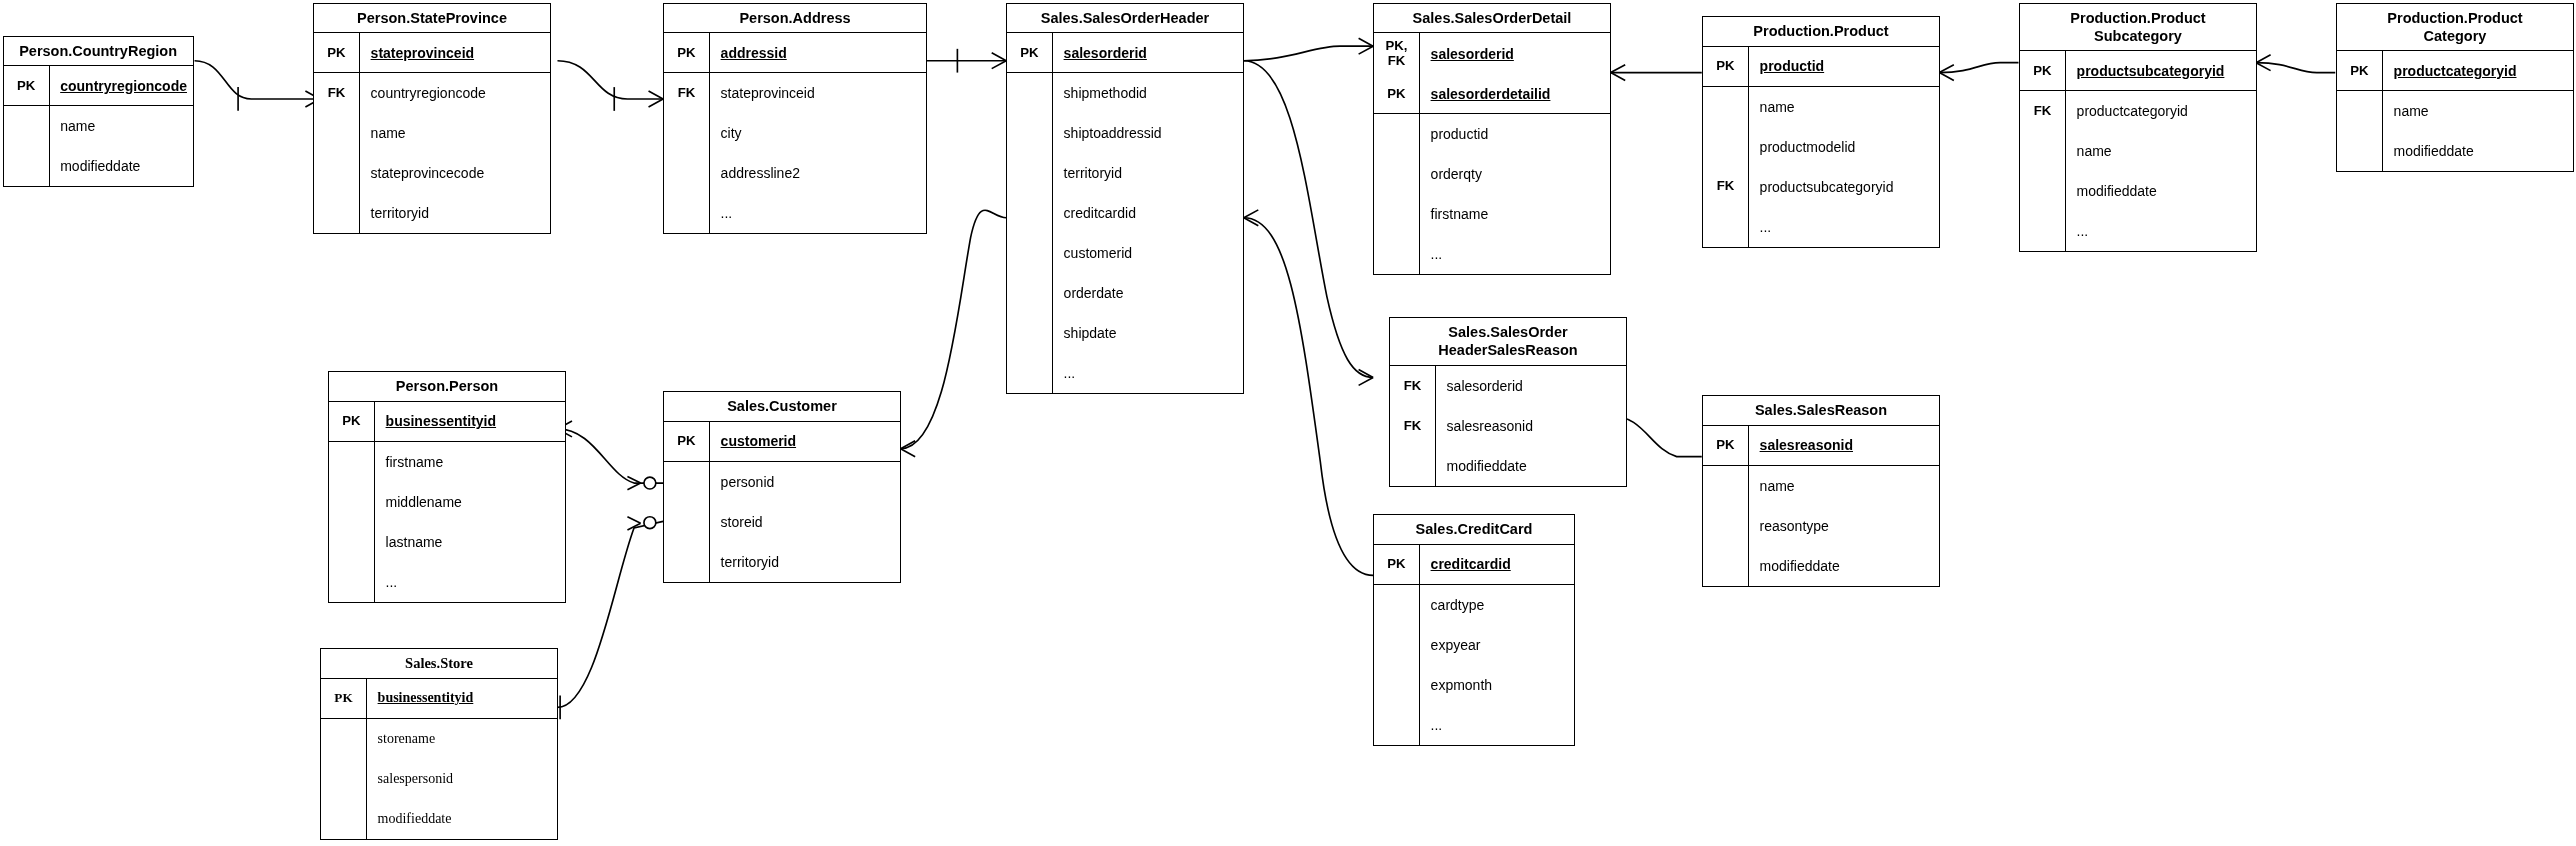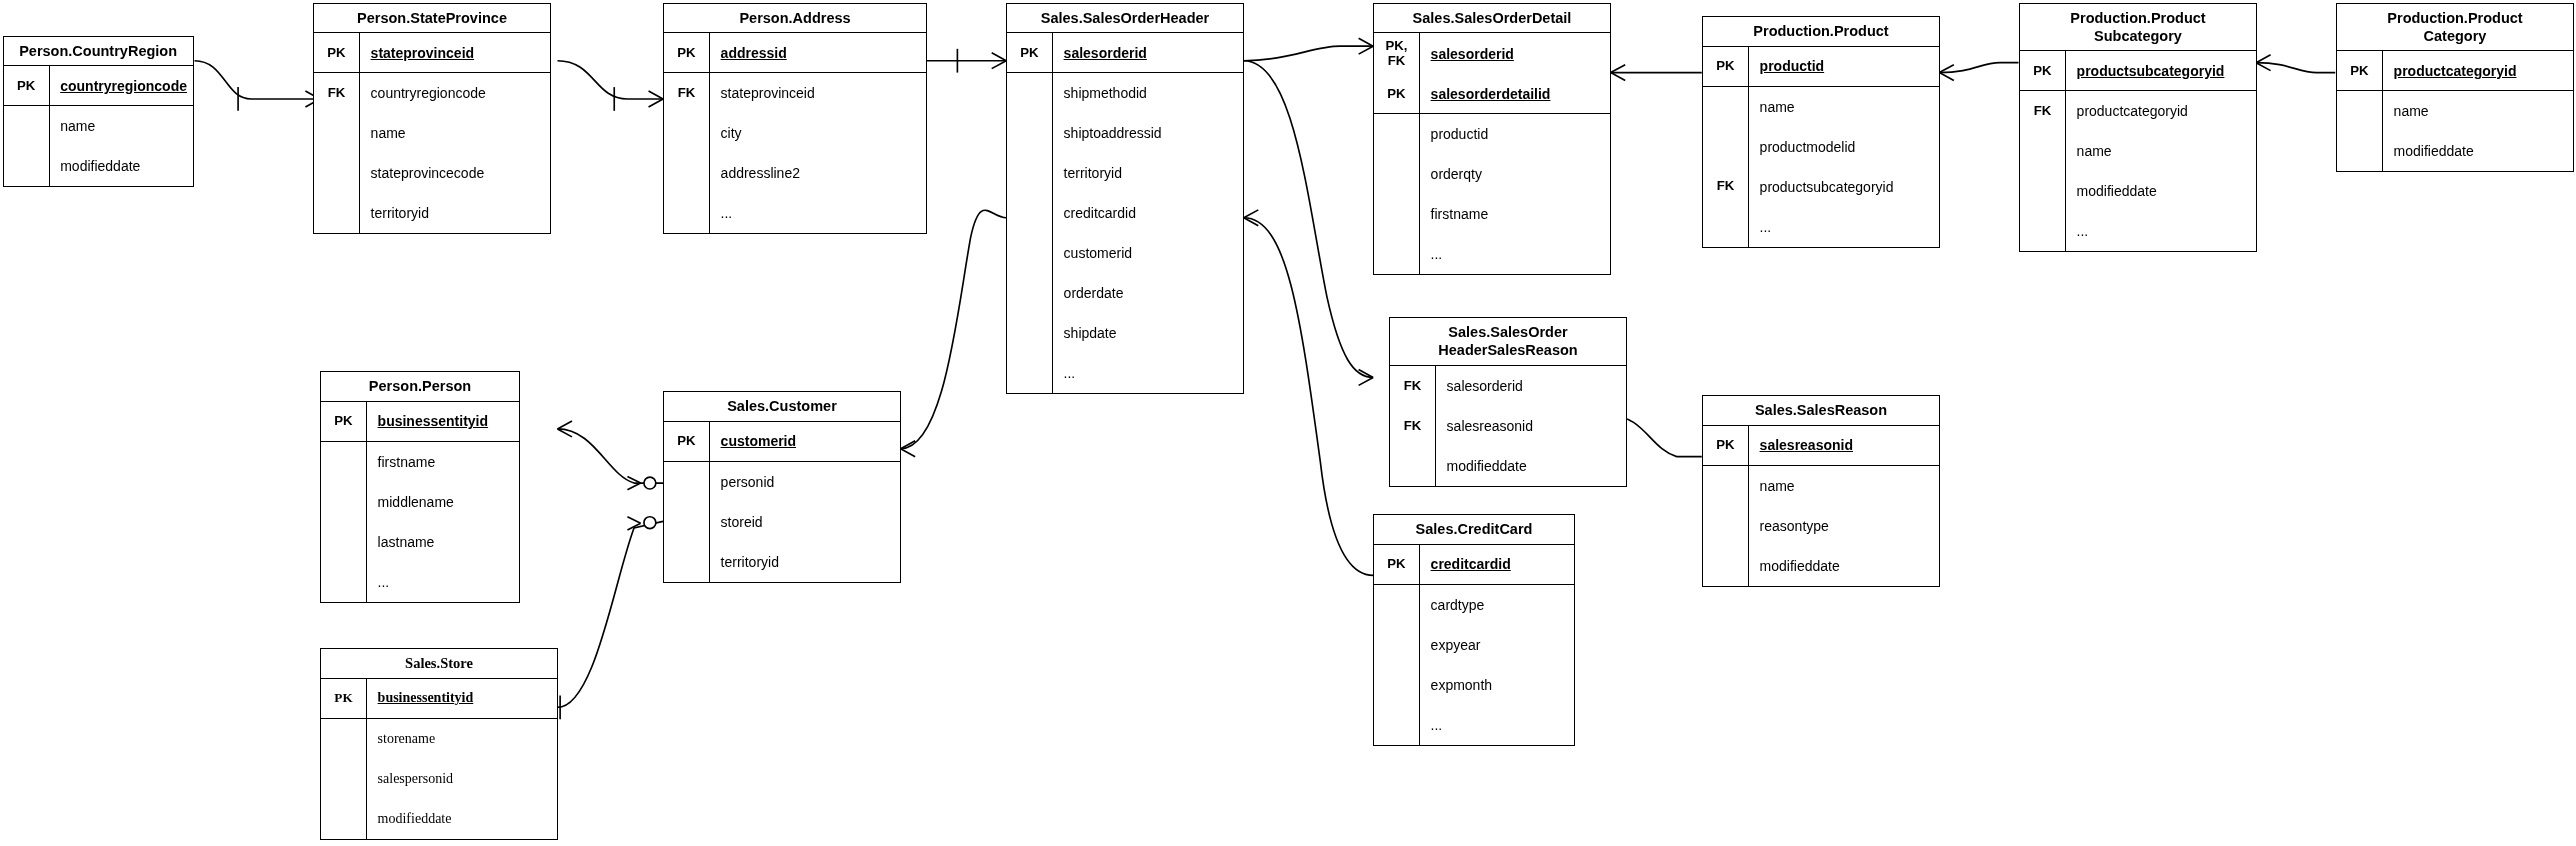--- a/index.html
+++ b/index.html
@@ -391,21 +391,21 @@
     <div class="attr-row">
       <div class="attr-key empty"></div>
       <div class="attr-name">expmonth</div>
     </div>
     <div class="attr-row">
       <div class="attr-key empty"></div>
       <div class="attr-name">...</div>
     </div>
   </div>
 
-  <div class="entity" style="left:320px; top:371px; width:200px;">
+  <div class="entity" style="left:328px; top:371px; width:238px;">
     <div class="entity-title">Person.Person</div>
     <div class="attr-row pk-row">
       <div class="attr-key">PK</div>
       <div class="attr-name key-attr">businessentityid</div>
     </div>
     <div class="attr-row">
       <div class="attr-key empty"></div>
       <div class="attr-name">firstname</div>
     </div>
     <div class="attr-row">

